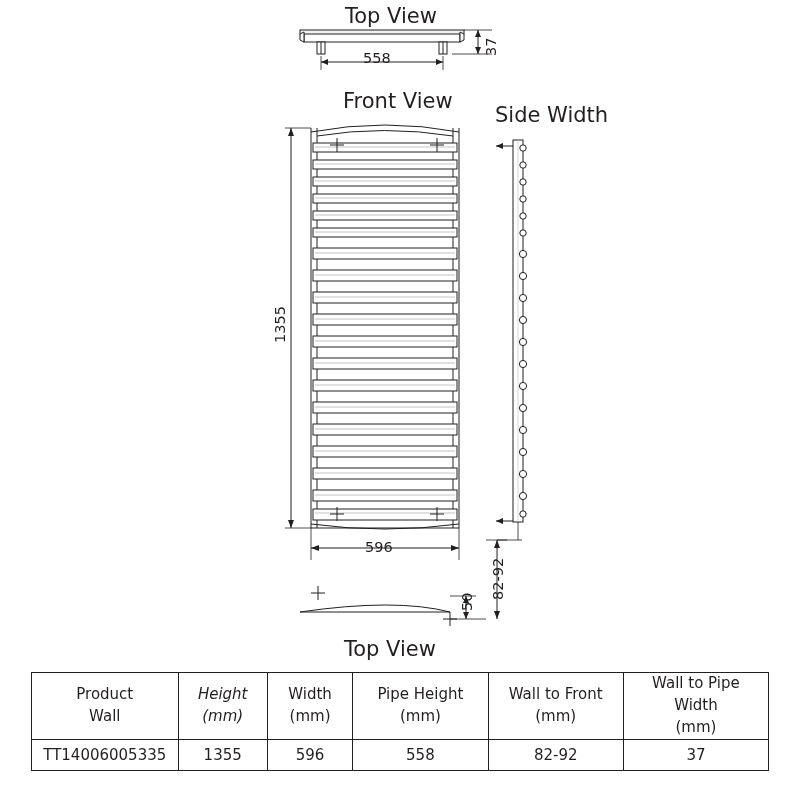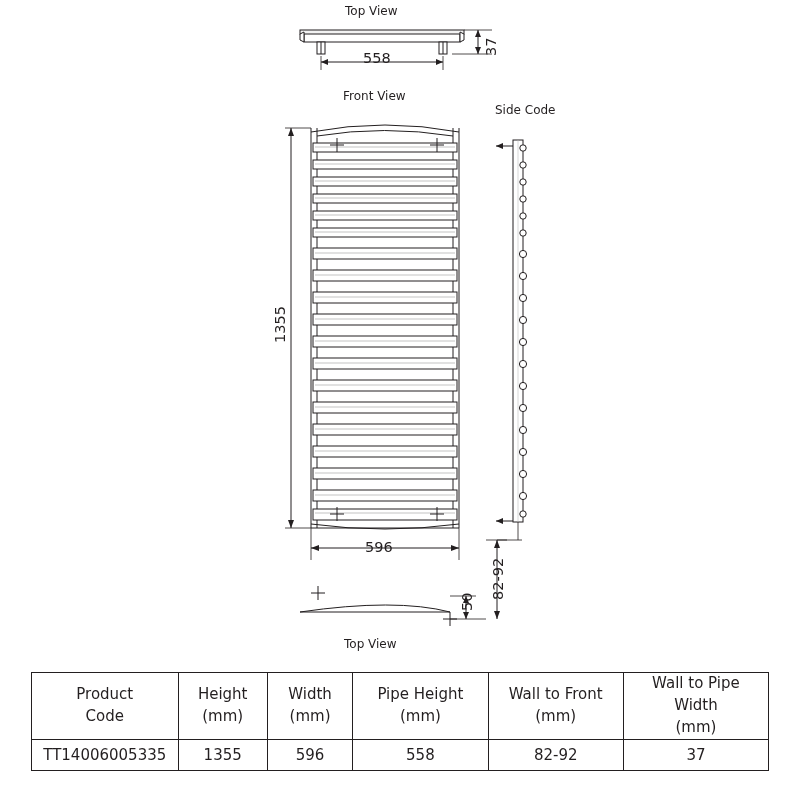--- a/index.html
+++ b/index.html
@@ -20,21 +20,21 @@
     left: 0; top: 0;
     width: 800px; height: 800px;
   }
   .lbl {
     position: absolute;
     font-size: 15px;
     color: #231f20;
     white-space: nowrap;
   }
   .view-title {
-    font-size: 12px;
+    font-size: 21px;
   }
   .dim {
     font-size: 14.5px;
   }
   .rot {
     transform: rotate(-90deg);
     transform-origin: left top;
   }
   
   .spec-table {
@@ -238,40 +238,40 @@
   </svg>
 
   <div class="lbl view-title" style="left:345px; top:4px;">Top View</div>
 
   <div class="lbl dim" style="left:363px; top:50px;">558</div>
 
   <div class="lbl dim rot" style="left:483px; top:56px;">37</div>
 
   <div class="lbl view-title" style="left:343px; top:89px;">Front View</div>
 
-  <div class="lbl view-title" style="left:495px; top:103px;">Side Code</div>
+  <div class="lbl view-title" style="left:495px; top:103px;">Side Width</div>
 
   <div class="lbl dim rot" style="left:272px; top:343px;">1355</div>
 
   <div class="lbl dim" style="left:365px; top:539px;">596</div>
 
   <div class="lbl dim rot" style="left:490px; top:600px;">82-92</div>
 
   <div class="lbl dim rot" style="left:459px; top:611px;">50</div>
 
   <div class="lbl view-title" style="left:344px; top:637px;">Top View</div>
 
   <table class="spec-table">
     <thead>
       <tr>
         <th style="width:146px;">
           <span class="th-in">Product</span>
-          <span class="th-in">Code</span>
-        </th>
-        <th style="width:89px;">
+          <span class="th-in">Wall</span>
+        </th>
+        <th style="width:89px;font-style:italic;">
           <span class="th-in">Height</span>
           <span class="th-in">(mm)</span>
         </th>
         <th style="width:85px;margin-left:34px;">
           <span class="th-in">Width</span>
           <span class="th-in">(mm)</span>
         </th>
         <th style="width:136px;">
           <span class="th-in">Pipe Height</span>
           <span class="th-in">(mm)</span>

